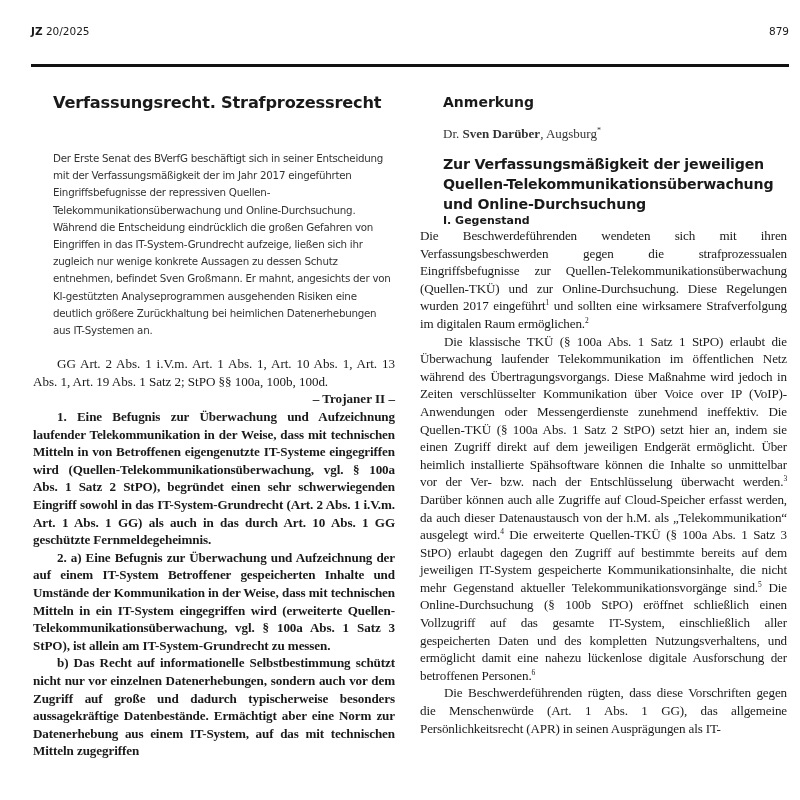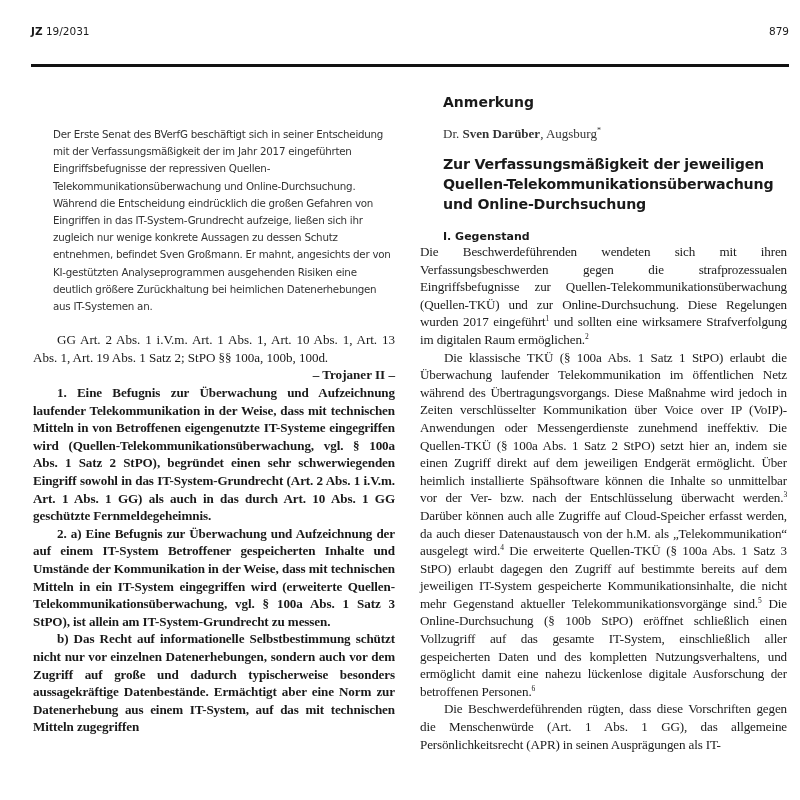--- a/index.html
+++ b/index.html
@@ -31,36 +31,37 @@
     .guiding p { text-indent: 24px; }
 
     .anm-title { font-family: "DejaVu Sans", sans-serif; font-weight: bold; font-size: 14px;
       margin-left: 23px; line-height: 20px; }
     .author { font-family: "Liberation Serif", serif; font-size: 13px; margin-left: 23px; margin-top: 14px; color: #333; }
     .author b { font-weight: bold; }
     .author sup { font-size: 8px; }
     .article-title { font-family: "DejaVu Sans", sans-serif; font-weight: bold; font-size: 14.2px;
       line-height: 20px; margin-left: 23px; margin-top: 12px; letter-spacing: -0.2px; }
     .subhead { font-family: "DejaVu Sans", sans-serif; font-weight: bold; font-size: 11px;
-      margin-left: 23px; margin-top: 16px; }
+      margin-left: 23px; }
     .body-text { font-size: 13.1px; line-height: 17.6px; text-align: justify; letter-spacing: -0.15px; }
     .body-text p + p { text-indent: 24px; }
     sup { font-size: 7.5px; vertical-align: super; line-height: 0; }
   </style>
 </head>
 <body>
 
 <div class="running-head">
-  <span class="journal"><b>JZ</b> <span>19/2031</span></span>
+  <span class="journal"><b>JZ</b> <span>20/2025</span></span>
   <span class="page-num">879</span>
 </div>
 
 <div class="rule"></div>
 
 <div class="col col-left">
+  <h1 class="section-title">Verfassungsrecht. Strafprozessrecht</h1>
   <p class="abstract">Der Erste Senat des BVerfG beschäftigt sich in seiner Entscheidung mit der Verfassungsmäßigkeit der im Jahr 2017 eingeführten Eingriffsbefugnisse der repressiven Quellen-Telekommunikationsüberwachung und Online-Durchsuchung. Während die Entscheidung eindrücklich die großen Gefahren von Eingriffen in das IT-System-Grundrecht aufzeige, ließen sich ihr zugleich nur wenige konkrete Aussagen zu dessen Schutz entnehmen, befindet Sven Großmann. Er mahnt, angesichts der von KI-gestützten Analyseprogrammen ausgehenden Risiken eine deutlich größere Zurückhaltung bei heimlichen Datenerhebungen aus IT-Systemen an.</p>
   <p class="serif norms">GG Art. 2 Abs. 1 i.V.m. Art. 1 Abs. 1, Art. 10 Abs. 1, Art. 13 Abs. 1, Art. 19 Abs. 1 Satz 2; StPO §§ 100a, 100b, 100d.</p>
   <p class="serif case-name">– Trojaner II –</p>
   <div class="serif guiding">
     <p>1. Eine Befugnis zur Überwachung und Aufzeichnung laufender Telekommunikation in der Weise, dass mit technischen Mitteln in von Betroffenen eigengenutzte IT-Systeme eingegriffen wird (Quellen-Telekommunikationsüberwachung, vgl. § 100a Abs. 1 Satz 2 StPO), begründet einen sehr schwerwiegenden Eingriff sowohl in das IT-System-Grundrecht (Art. 2 Abs. 1 i.V.m. Art. 1 Abs. 1 GG) als auch in das durch Art. 10 Abs. 1 GG geschützte Fernmeldegeheimnis.</p>
     <p>2. a) Eine Befugnis zur Überwachung und Aufzeichnung der auf einem IT-System Betroffener gespeicherten Inhalte und Umstände der Kommunikation in der Weise, dass mit technischen Mitteln in ein IT-System eingegriffen wird (erweiterte Quellen-Telekommunikationsüberwachung, vgl. § 100a Abs. 1 Satz 3 StPO), ist allein am IT-System-Grundrecht zu messen.</p>
     <p>b) Das Recht auf informationelle Selbstbestimmung schützt nicht nur vor einzelnen Datenerhebungen, sondern auch vor dem Zugriff auf große und dadurch typischerweise besonders aussagekräftige Datenbestände. Ermächtigt aber eine Norm zur Datenerhebung aus einem IT-System, auf das mit technischen Mitteln zugegriffen</p>
   </div>
 </div>
 

